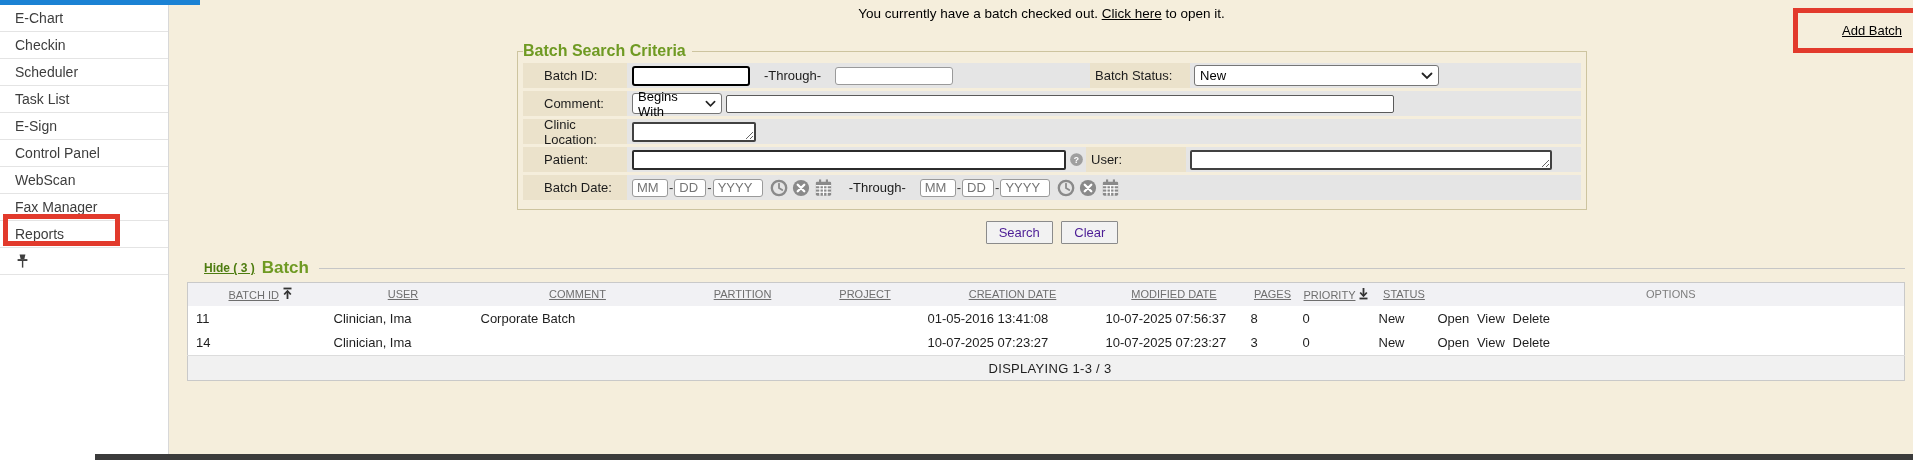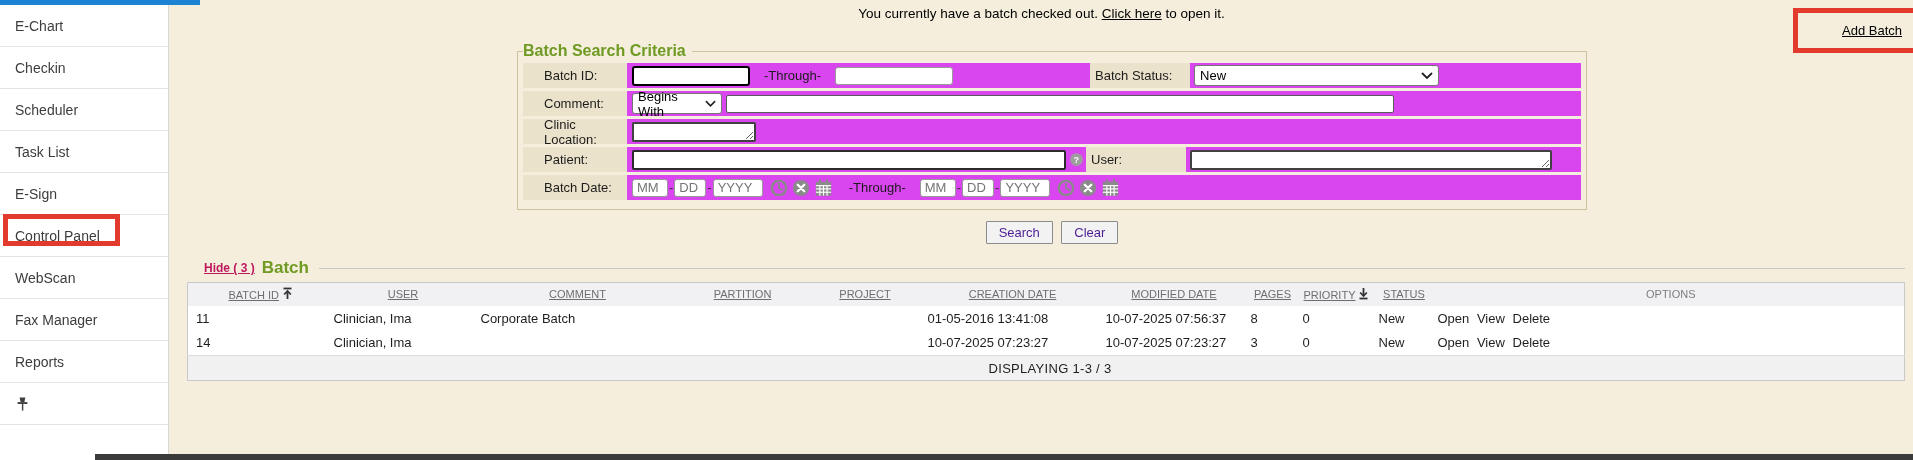--- a/index.html
+++ b/index.html
@@ -10,21 +10,21 @@
   }
 
   
   .sidebar {
     position:absolute; left:0; top:0; width:169px; height:460px;
     background:#ffffff; border-right:1px solid #d8d8d8; z-index:2;
   }
   .top-blue-bar { position:absolute; left:0; top:0; width:200px; height:5px; background:#1b82d4; z-index:3; }
   .sidebar-list { margin-top:5px; }
   .sidebar-item {
-    height:42px; border-bottom:1px solid #e4e4e4; display:flex; align-items:center;
+    height:27px; border-bottom:1px solid #e4e4e4; display:flex; align-items:center;
     padding-left:15px; font-size:14px; color:#3d3d3d; cursor:pointer; background:#fff;
   }
   .sidebar-item.pin-row { color:#3f3f3f; }
 
   
   .hl-box { position:absolute; border:5px solid #e23a2c; z-index:6; background:transparent; }
   .hl-webscan { left:3px; top:214px; width:117px; height:32px; }
   .hl-addbatch { right:-6px; top:8px; width:126px; height:45px; display:flex; align-items:center; justify-content:flex-end; padding-right:12px; }
 
   
@@ -41,21 +41,21 @@
     border:1px solid #cdc49f; padding:3px 5px 6px 5px; margin:0;
   }
   fieldset.search-fs legend {
     font-size:16px; font-weight:bold; color:#6f9a23; padding:0 6px 0 0; margin-left:0;
   }
   .frow { display:flex; align-items:stretch; margin-bottom:3px; background:#fff; height:25px; }
   .flabel {
     width:104px; flex:none; background:#ebe2cb; display:flex; align-items:center;
     padding-left:21px; font-size:13px; color:#1c1c1c;
   }
-  .ffield { flex:1; display:flex; align-items:center; padding-left:5px; font-size:13px; background:#d946ef; color:#1c1c1c; }
+  .ffield { flex:1; display:flex; align-items:center; padding-left:5px; font-size:13px; background:#e5e5e5; color:#1c1c1c; }
   .inlabel {
     width:100px; flex:none; align-self:stretch; background:#ebe2cb; display:flex; align-items:center;
     padding-left:5px; font-size:13px; color:#1c1c1c;
   }
   input.txt {
     height:18px; border:1px solid #9a9a9a; border-radius:3px; font-size:13px;
     padding:1px 4px; background:#fff; font-family:"Liberation Sans", sans-serif;
   }
   input.txt.focused { border:2px solid #000; height:20px; }
   input.txt.darkthin { border:1px solid #5a5a5a; border-radius:2px; }
@@ -80,21 +80,21 @@
   .buttons-row { position:absolute; left:517px; top:221px; width:1070px; text-align:center; }
   button.std {
     font-size:13px; font-family:"Liberation Sans", sans-serif; color:#4c1d95;
     background:#f2f2f2; border:1px solid #8b8b8b; border-radius:1px;
     padding:3px 12px; margin:0 2px; cursor:pointer;
   }
 
   
   .results { position:absolute; left:187px; top:258px; width:1718px; }
   .results-legend { display:flex; align-items:center; margin-bottom:4px; }
-  .hide-link { font-size:12px; font-weight:bold; color:#be185d; text-decoration:underline; cursor:pointer; margin-right:7px;padding-left:17px; }
+  .hide-link { font-size:12px; font-weight:bold; color:#4d7c0f; text-decoration:underline; cursor:pointer; margin-right:7px;padding-left:17px; }
   .batch-title { font-size:17px; font-weight:bold; color:#6f9a23; }
   .legend-line { flex:1; border-top:1px solid #c6c6c6; margin-left:10px; }
 
   table.batch-table {
     width:100%; border-collapse:collapse; background:#fff; border:1px solid #c9c9c9;
     table-layout:fixed; font-family:"Liberation Sans", sans-serif;
   }
   table.batch-table th {
     background:#f1f1f4; height:23px; font-size:11px; font-weight:normal; color:#6e6e6e;
     text-align:center; padding:0 0 0 8px; white-space:nowrap;

